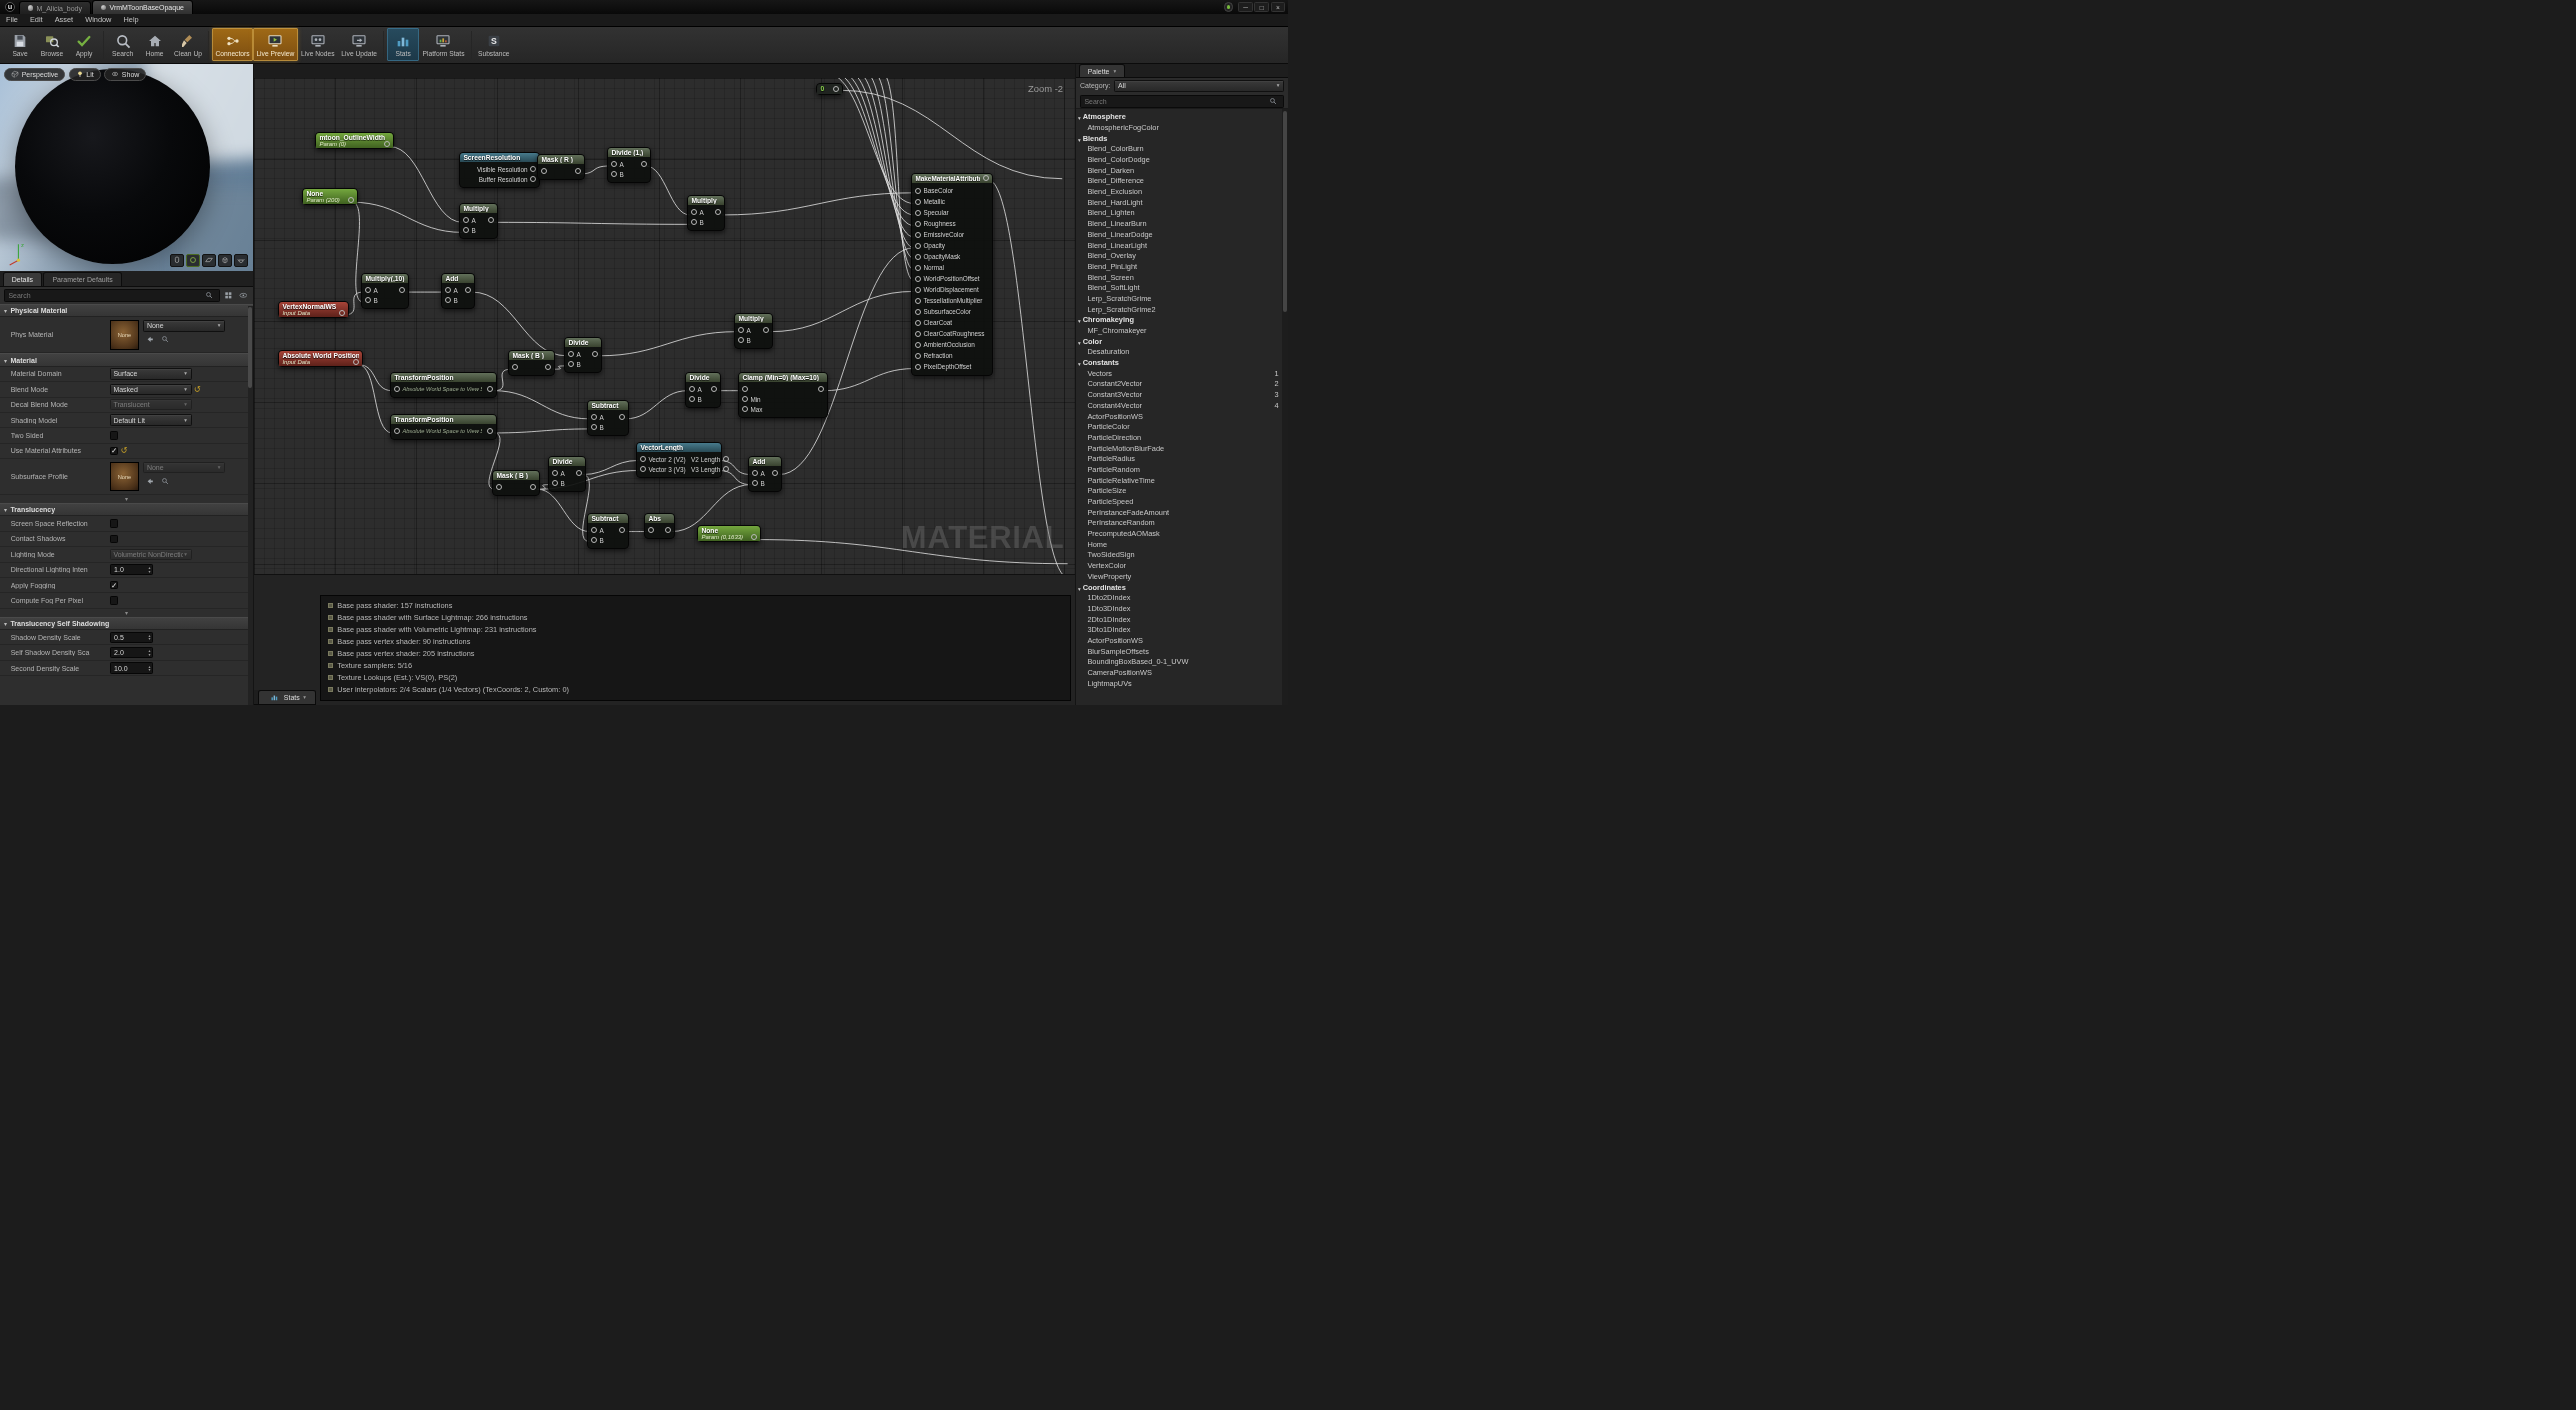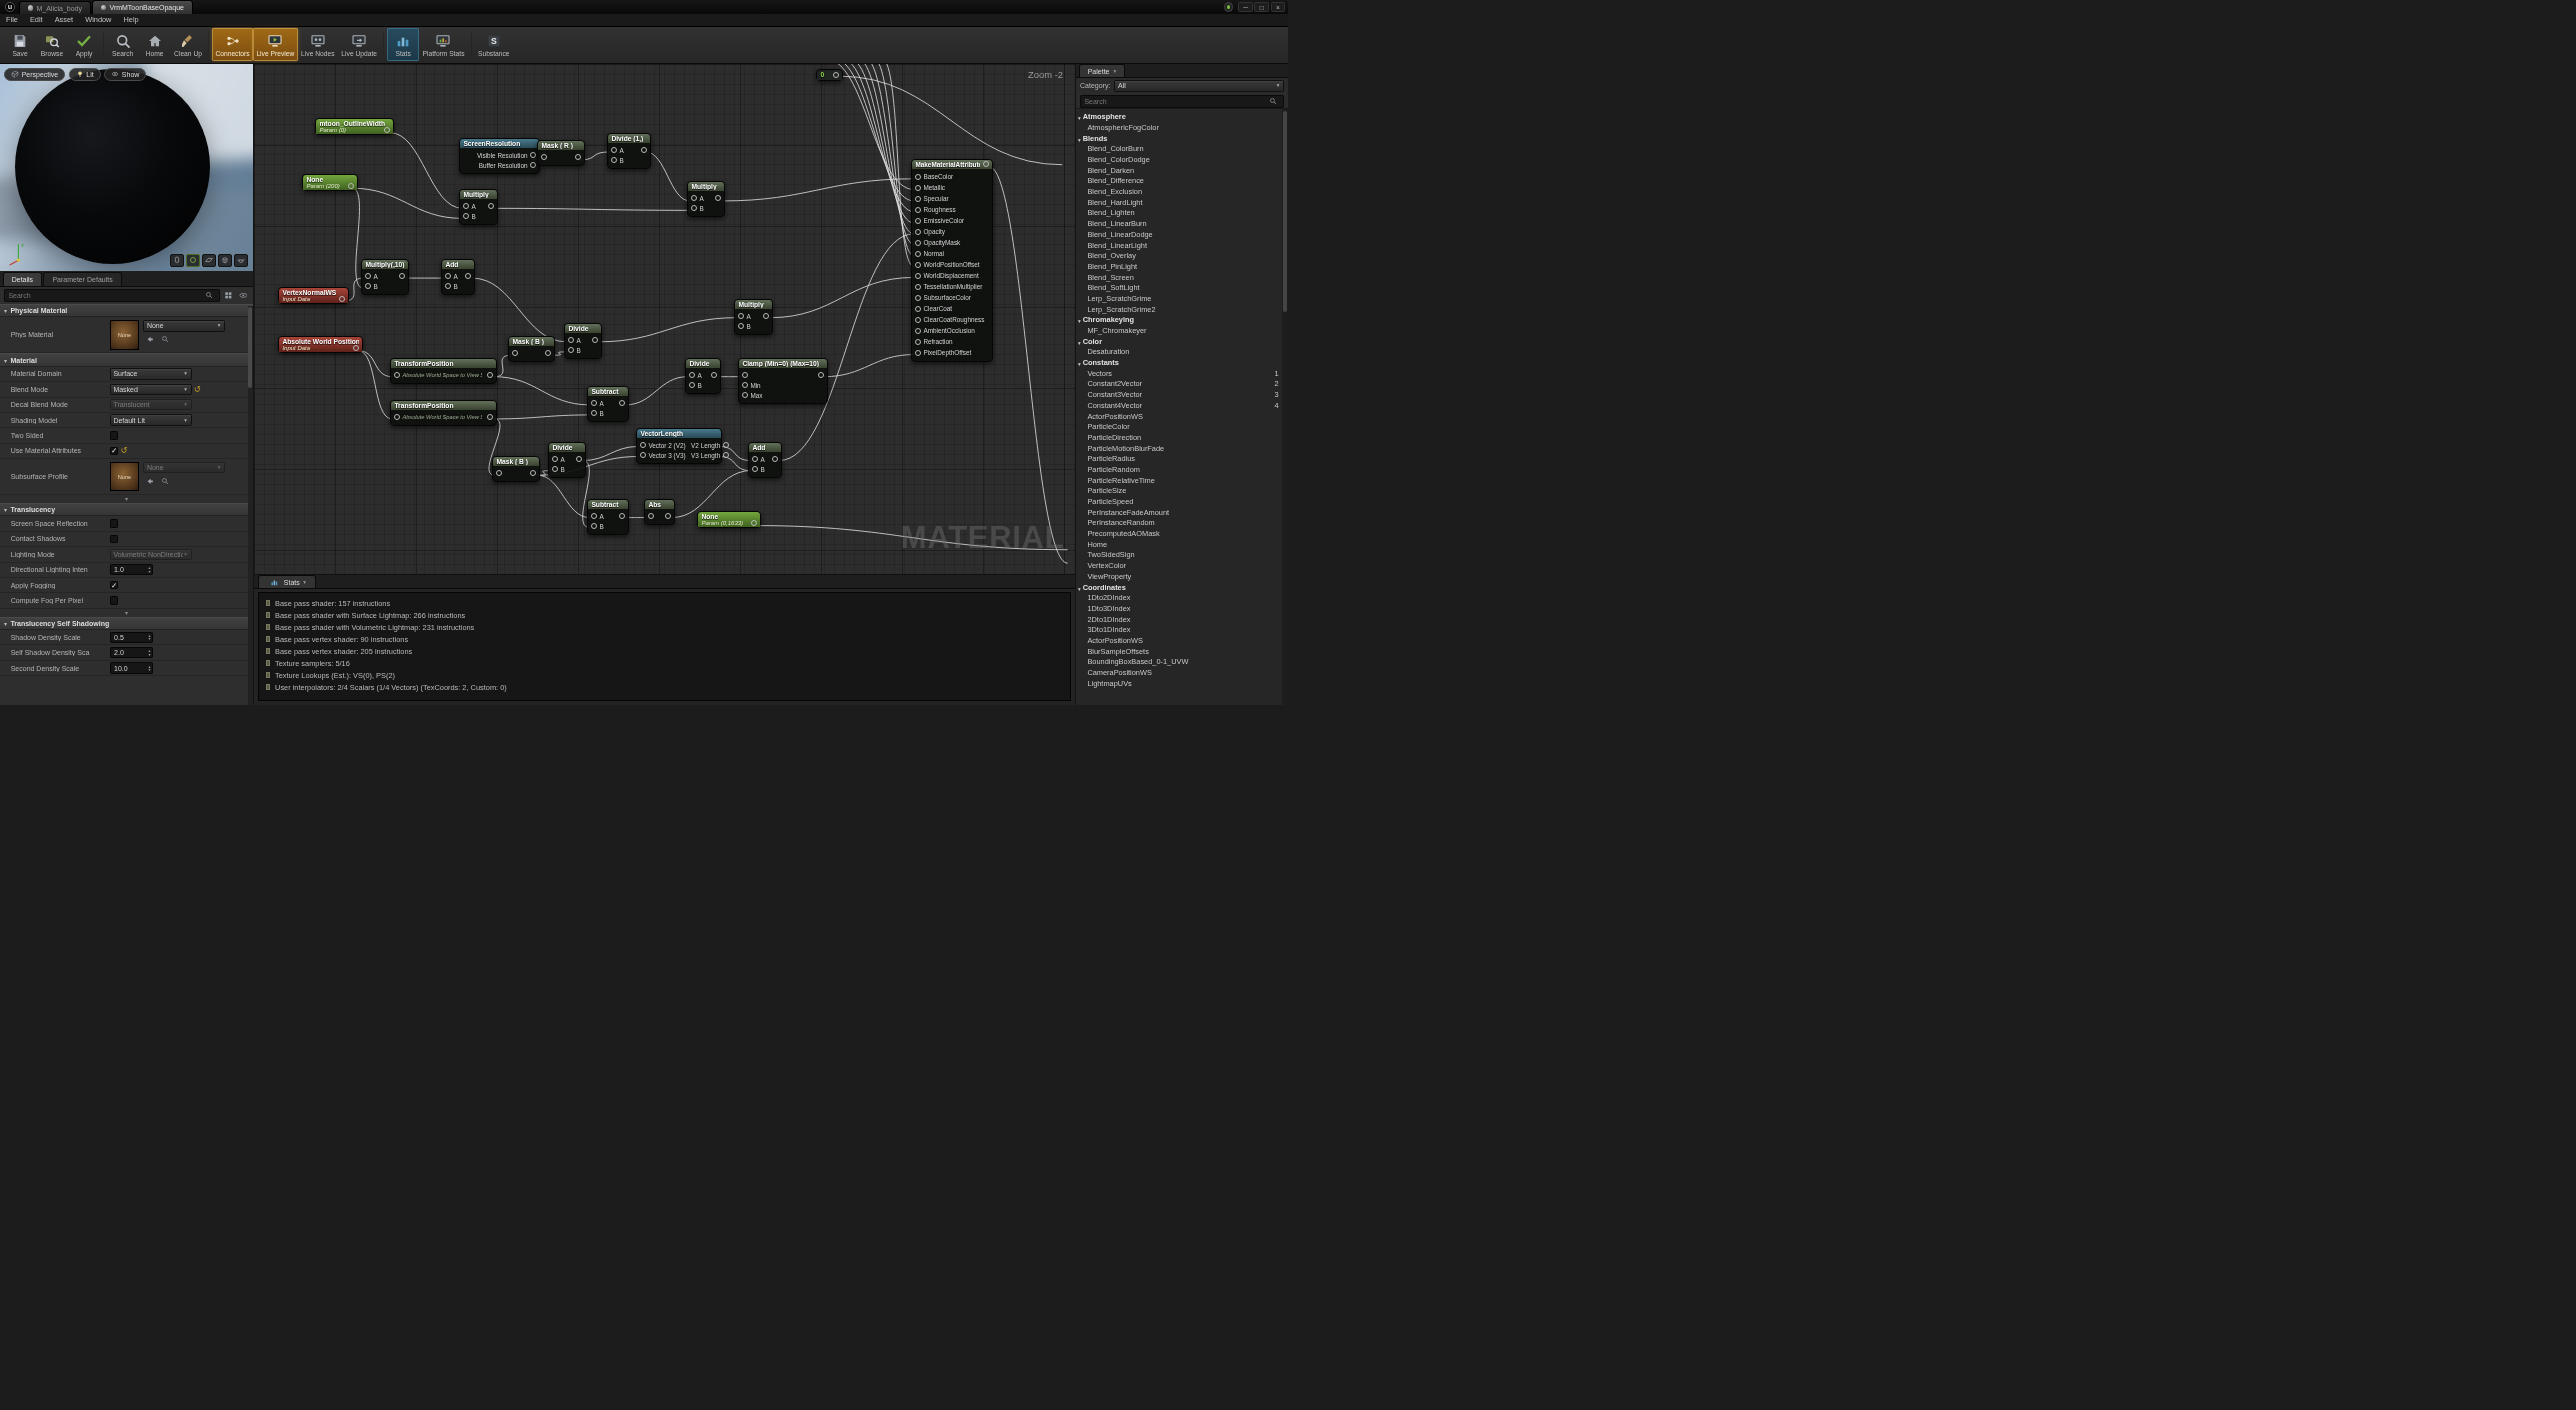--- a/index.html
+++ b/index.html
@@ -110,21 +110,21 @@
   .asset-right { display: flex; flex-direction: column; gap: 2px; }
   .asset-icons { display: flex; gap: 4px; align-items: center; color: #aaa; }
   .details-scrollbar { position: absolute; right: 0; top: 35px; bottom: 0; width: 5.4px; background: #222; }
   .details-scrollbar .thumb-v { position: absolute; top: 1.3px; left: 0.7px; width: 4px; height: 81px; background: #4a4a4a; border-radius: 2px; }
 
   
   .graph { flex: 1; position: relative; overflow: hidden; background-color: #2d2d2d;
     background-image:
       linear-gradient(rgba(0,0,0,0.32) 0.7px, transparent 0.7px), linear-gradient(90deg, rgba(0,0,0,0.32) 0.7px, transparent 0.7px),
       linear-gradient(rgba(0,0,0,0.14) 0.7px, transparent 0.7px), linear-gradient(90deg, rgba(0,0,0,0.14) 0.7px, transparent 0.7px);
-    background-size: 81px 81px, 81px 81px, 10px 10px, 10px 10px; }
+    background-size: 81px 81px, 81px 81px, 10px 10px, 10px 10px; margin-top: 14px; }
   #wires { position: absolute; left: 0; top: 0; }
   .wire { fill: none; stroke: rgba(228,228,228,0.85); stroke-width: 1.4; }
   #graph-nodes { position: absolute; inset: 0; }
   #zoom-label { position: absolute; top: 5.4px; right: 12px; font-size: 9.4px; color: #9a9a9a; }
   #watermark { position: absolute; right: 10.7px; bottom: 17.4px; font-size: 31px; font-weight: bold; color: rgba(115,115,115,0.42); letter-spacing: 0.7px; }
 
   .node { position: absolute; background: rgba(14,16,14,0.93); border: 0.7px solid #050505; border-radius: 4px; box-shadow: 0 2px 5.4px rgba(0,0,0,0.6); }
   .node-header { border-radius: 3.4px 3.4px 0 0; padding: 1.3px 3.4px; }
   .hrow { display: flex; align-items: center; gap: 2.7px; }
   .ntitle { flex: 1; font-size: 6.7px; font-weight: bold; color: #fff; text-shadow: 0 0.7px 1.3px rgba(0,0,0,0.9); white-space: nowrap; overflow: hidden; }
@@ -138,21 +138,21 @@
   .node-body { padding: 2px 0 2.7px; }
   .nrow { display: flex; align-items: center; min-height: 10px; padding: 0 2.7px; gap: 2.7px; }
   .plabel { font-size: 6.4px; color: #d2d2d2; white-space: nowrap; }
   .itxt { font-size: 5.7px; font-style: italic; color: #9fae93; white-space: nowrap; overflow: hidden; }
   .sp { flex: 1; }
   .pin { width: 6px; height: 6px; border: 1.3px solid #b9b9b9; border-radius: 50%; flex: none; }
   .mma .nrow { min-height: 11px; }
   .mma .ntitle { font-size: 6.4px; }
 
   
-  .statsbar { height: 131px; display: flex; flex-direction: column; border-top: 1.3px solid #101010; background: #232323; }
+  .statsbar { height: 131px; display: flex; flex-direction: row; border-top: 1.3px solid #101010; background: #232323; align-items: flex-end; }
   .stats-header { height: 14.8px; display: flex; align-items: flex-end; padding-left: 4px; background: #1e1e1e; border-bottom: 0.7px solid #0a0a0a; }
   .stats-tab { height: 13.4px; display: flex; align-items: center; gap: 3.4px; padding: 0 9.4px; background: #333; border: 0.7px solid #0a0a0a;
     border-bottom: none; border-radius: 2.7px 2.7px 0 0; font-size: 7px; color: #ddd; }
   .stats-body { flex: 1; margin: 2.7px 4px 4px; background: #161616; border: 0.7px solid #050505; padding: 4px 6.7px; overflow: hidden; }
   .stats-row { display: flex; align-items: center; gap: 4.7px; height: 12px; font-size: 7.4px; color: #b9b9b9; }
   .stats-bullet { width: 4.7px; height: 5.4px; background: #5a5a46; border: 0.7px solid #7a7a5e; flex: none; }
 
   
   .palette-header { height: 14.8px; background: #1e1e1e; display: flex; align-items: flex-end; padding-left: 2.7px; border-bottom: 0.7px solid #0b0b0b; }
   .palette-tab { height: 13.4px; display: flex; align-items: center; gap: 4px; padding: 0 8px; background: #343434; border: 0.7px solid #0a0a0a;

